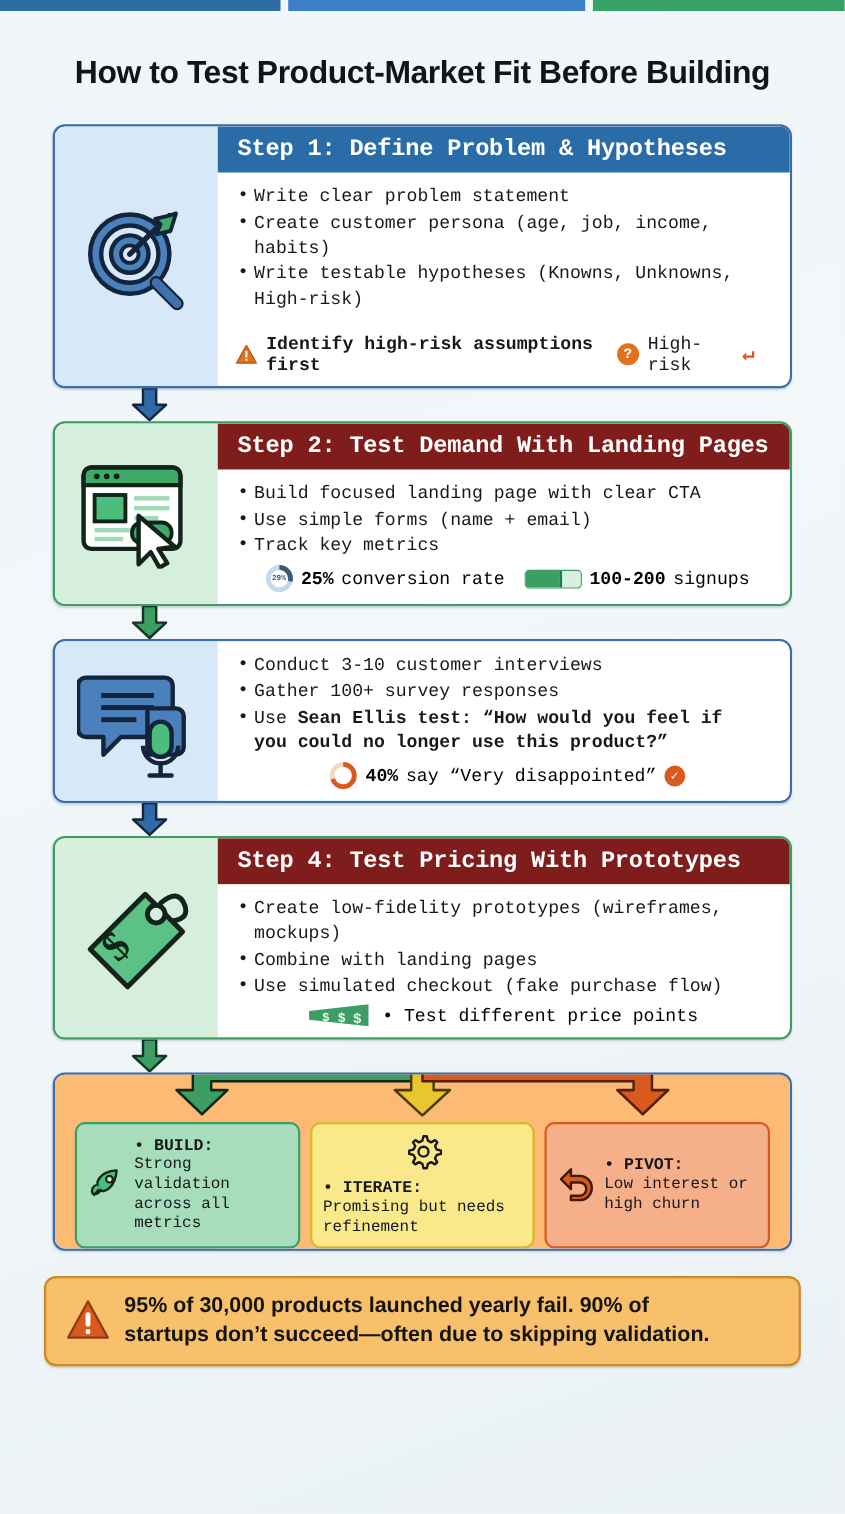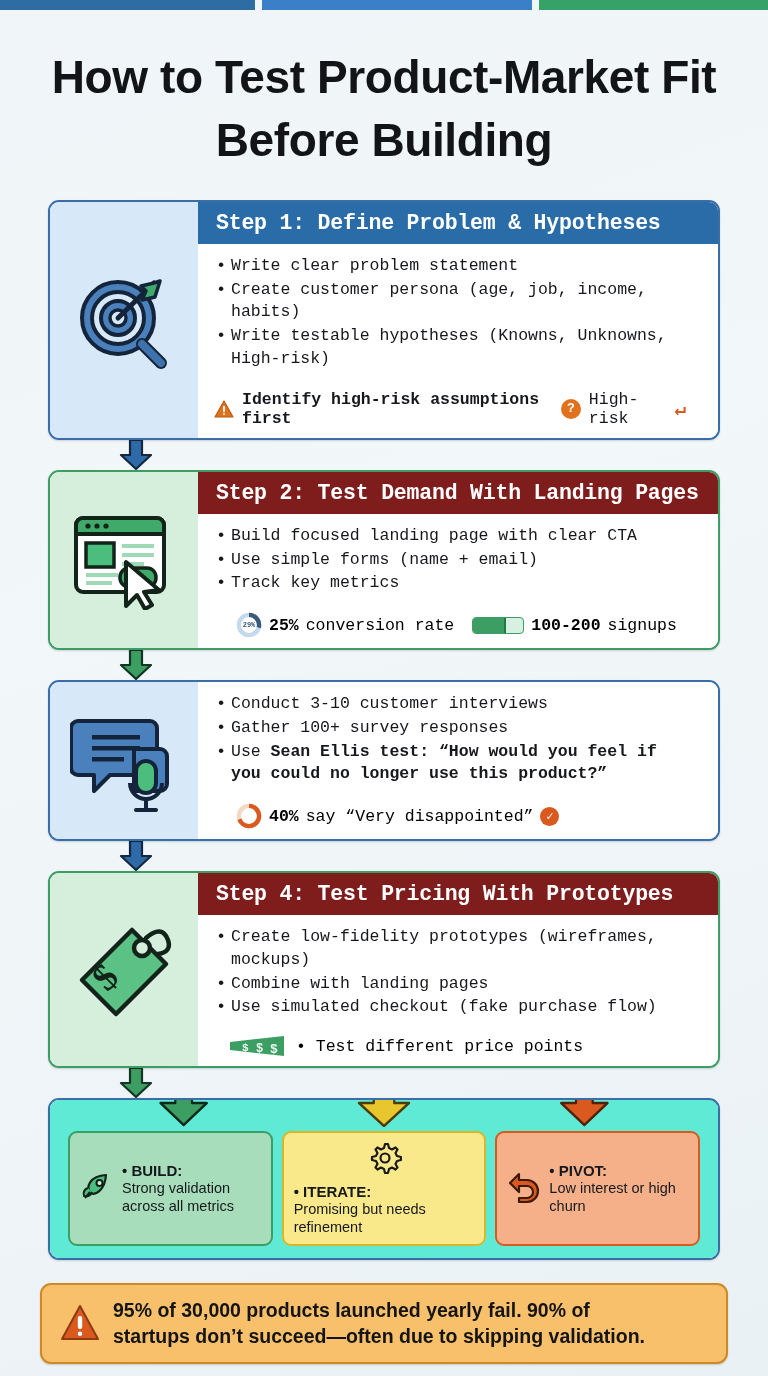--- a/index.html
+++ b/index.html
@@ -17,21 +17,21 @@
   
   .topbars { display: flex; height: 10px; width: 100%; gap: 7px; }
   .topbar { height: 10px; }
   .tb0 { width: 255px; background: #2e6da4; }
   .tb1 { width: 270px; background: #3a7fc8; }
   .tb2 { flex: 1; background: #36a268; }
 
   
   .title {
     text-align: center;
-    font-size: 46px;
+    font-size: 29px;
     font-weight: 700;
     color: #121418;
     line-height: 1.38;
     letter-spacing: -0.4px;
     margin: 36px 48px 0 48px;
   }
 
   
   .steps { margin-top: 27px; }
   .card {
@@ -73,21 +73,21 @@
     font-size: 17px; color: #15181c;
   }
   li b { font-weight: 700; }
 
   
   .callout {
     display: flex; align-items: center; gap: 8px;
     font-size: 16.5px; color: #15181c; margin-top: 19px;
   }
   .callout.bold { font-weight: 700; }
-  .metricrow { display: flex; align-items: center; gap: 10px; margin-top: 17px; }
+  .metricrow { display: flex; align-items: center; gap: 10px; margin-top: 5px; justify-content: center; }
   .metricitem { display: flex; align-items: center; gap: 7px; font-size: 16.5px; }
   .metricitem .val { font-weight: 700; }
 
   
   .warn-tri { width: 20px; height: 18px; flex: 0 0 20px; }
   .qmark {
     width: 20px; height: 20px; border-radius: 50%;
     background: #e2711d; color: #fff; font-size: 13px; font-weight: 700;
     display: flex; align-items: center; justify-content: center; flex: 0 0 20px;
   }
@@ -115,21 +115,21 @@
   .bar i { position: absolute; left: 0; top: 0; bottom: 0; background: #3d9e64; display: block; }
   .bar u { position: absolute; top: -2px; bottom: -2px; width: 2px; background: #1f7a45; }
 
   .wedge { width: 58px; height: 20px; flex: 0 0 58px; }
 
   
   .conn { height: 30px; display: flex; justify-content: flex-start; padding-left: 118px; }
   .conn svg { display: block; }
 
   
-  .branch { padding: 0 14px 12px 14px; background: #5eead4; }
+  .branch { padding: 0 14px 0 14px; background: #fdba74; font-family: Liberation Mono, monospace; }
   .outcomes { display: flex; gap: 9px; padding: 0 4px; }
   .outcome {
     flex: 1; border-radius: 9px; border: 2px solid;
     display: flex; align-items: center; gap: 8px;
     padding: 8px 8px 8px 10px; min-height: 64px;
   }
   .outcome .oi { flex: 0 0 34px; width: 34px; height: 34px; }
   .outcome .otxt { font-size: 14.5px; line-height: 1.22; color: #15181c; }
   .outcome .oname { font-weight: 700; font-size: 15px; }
   .outcome .oname::before { content: "• "; }

